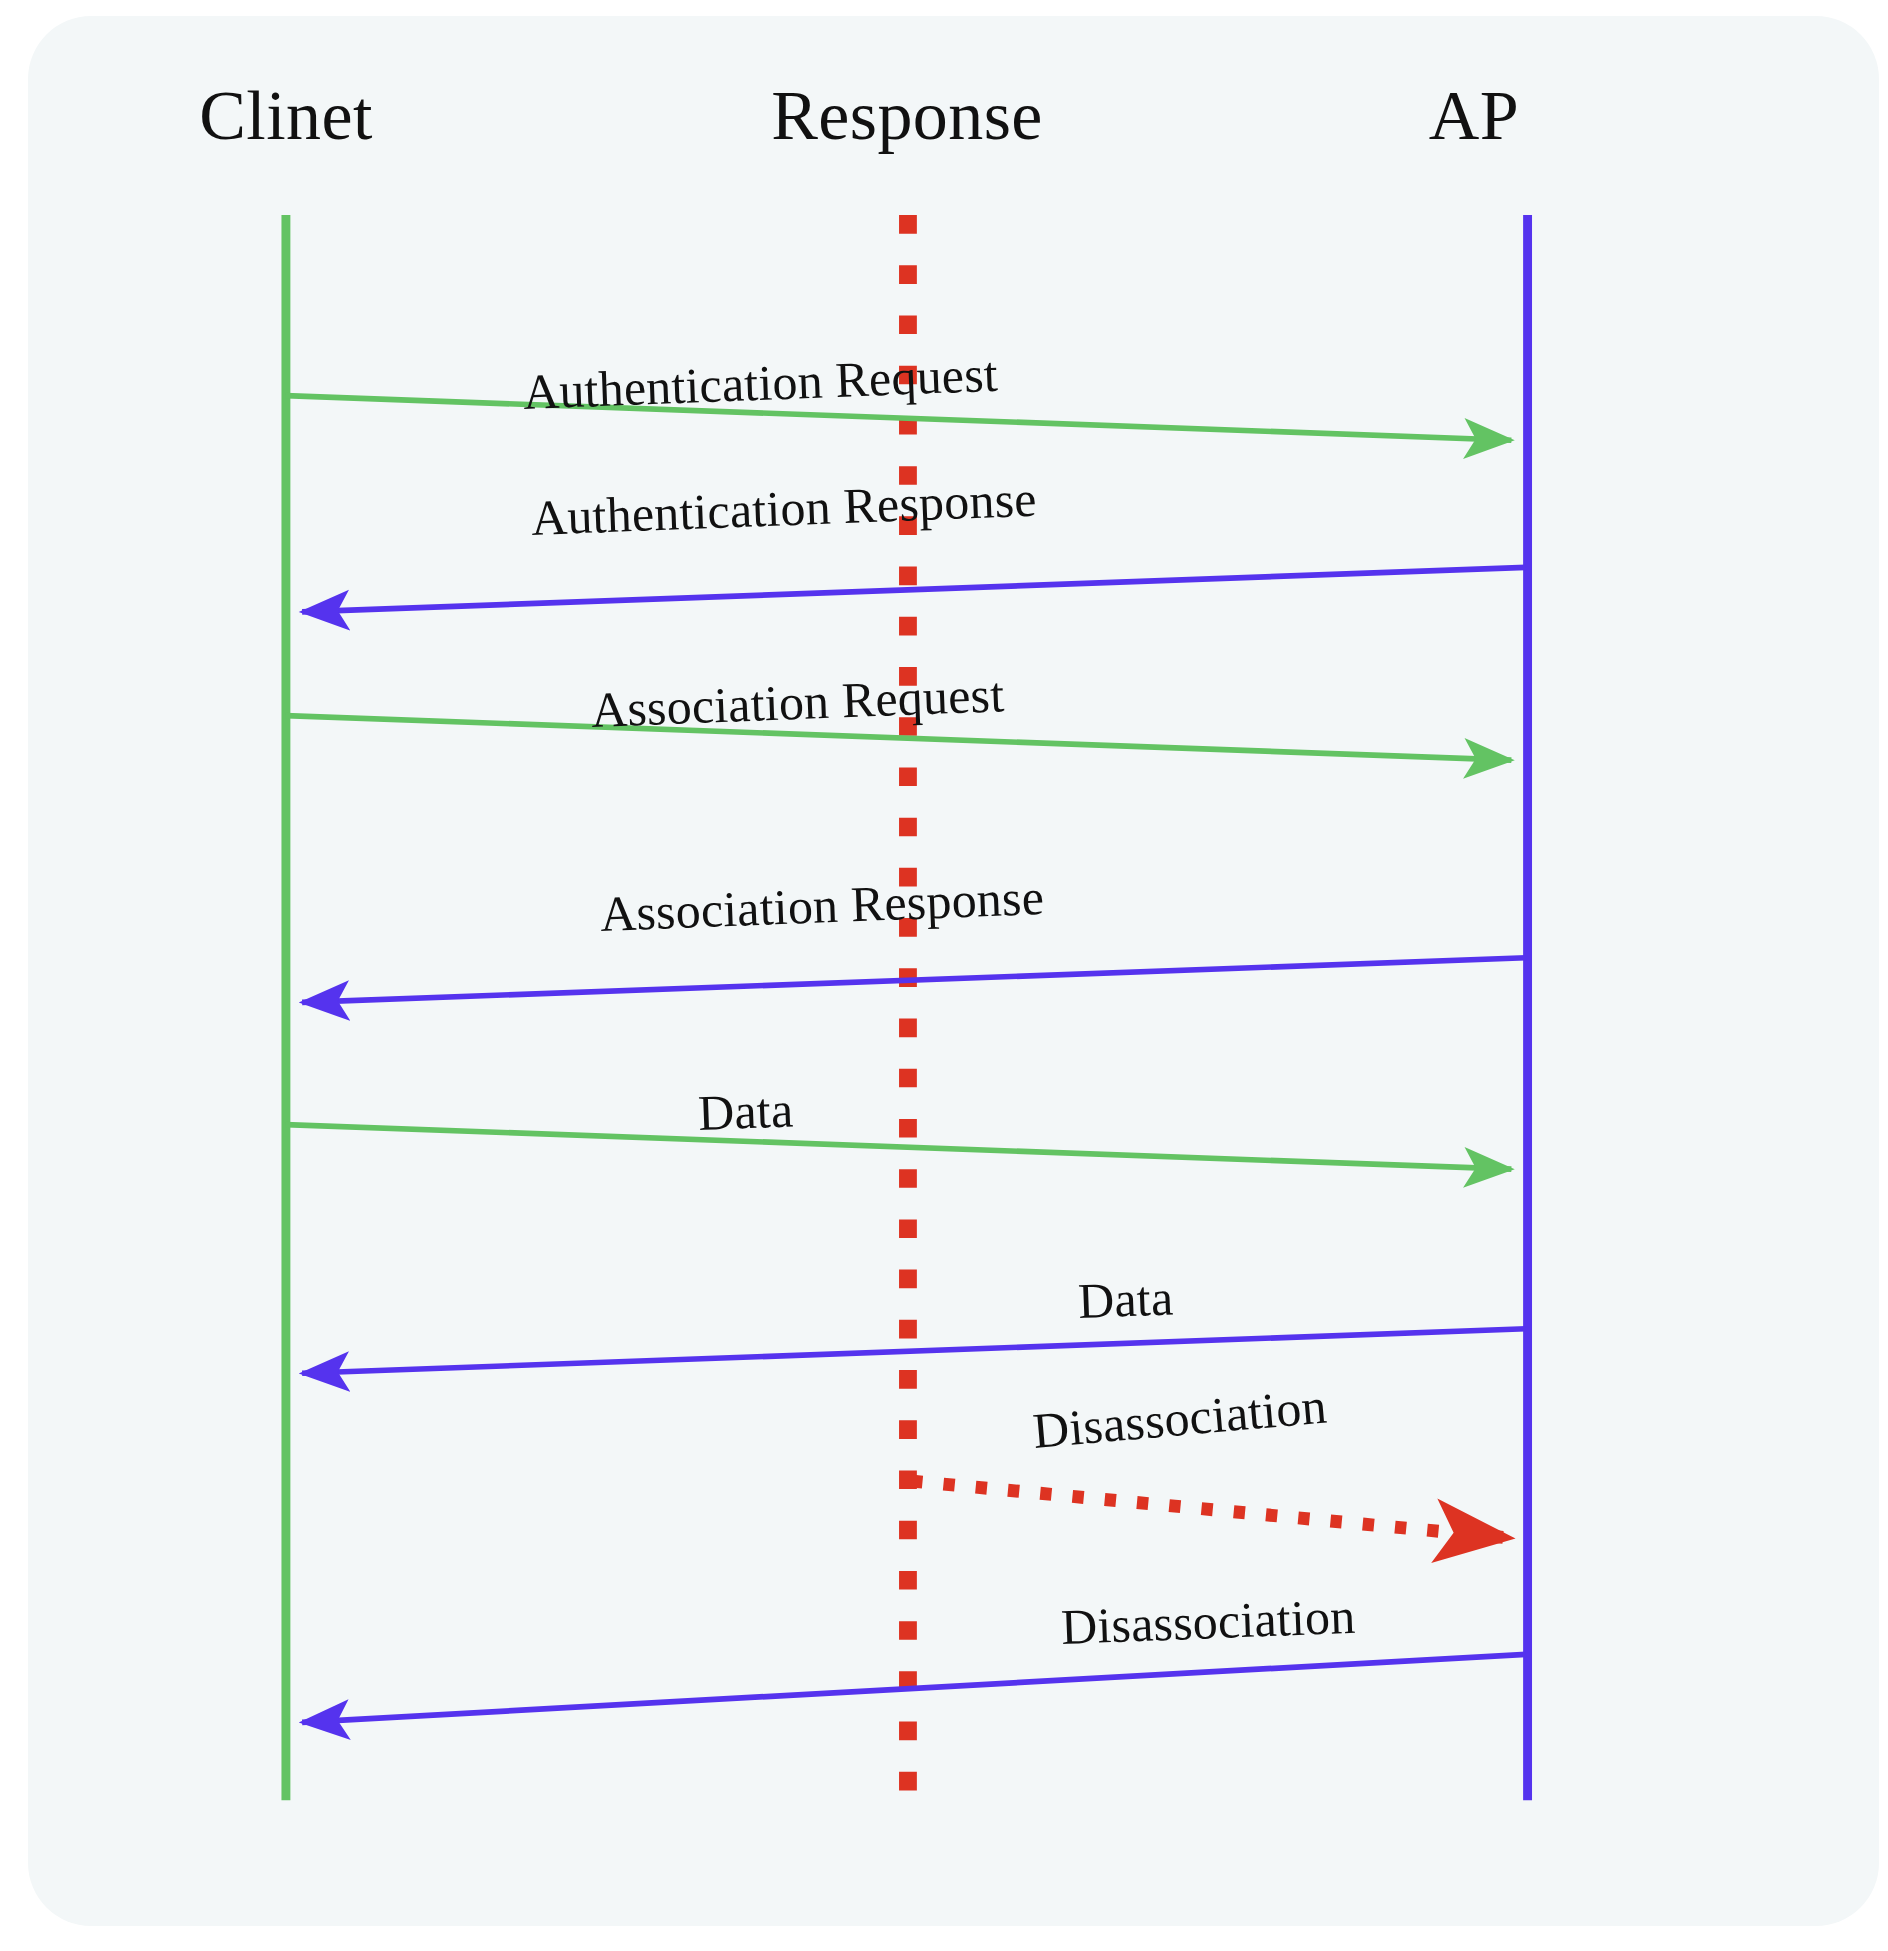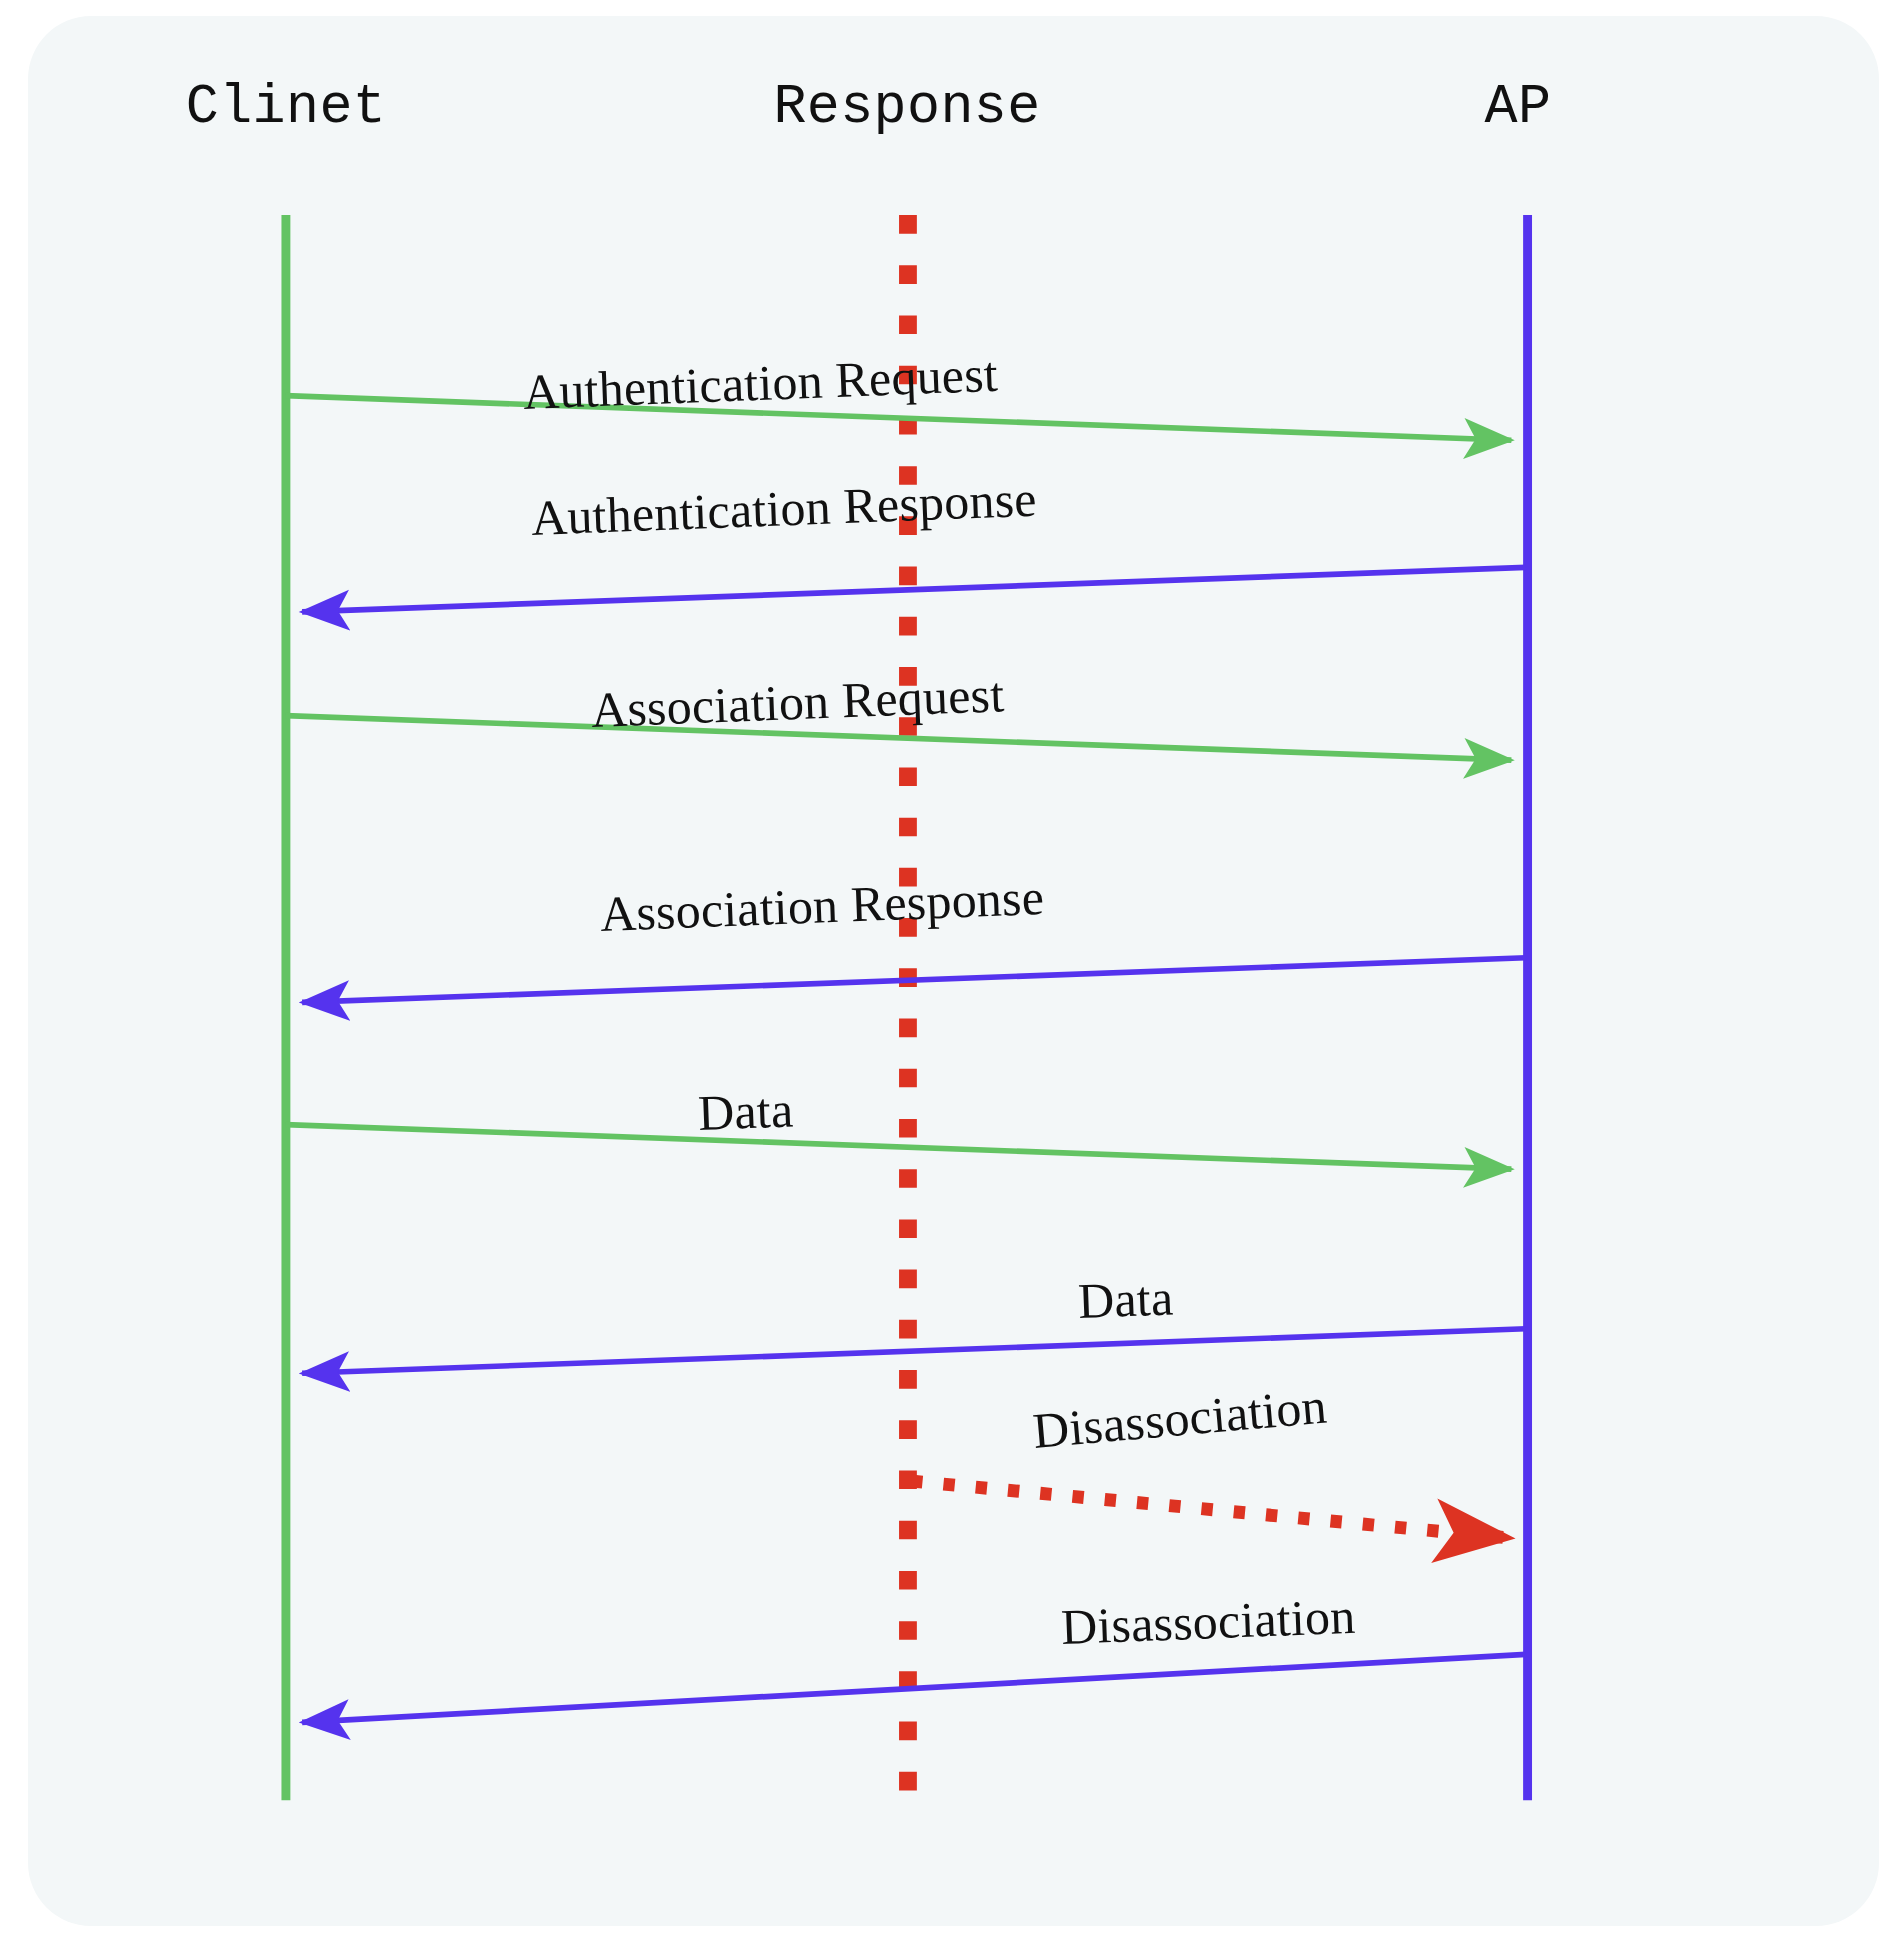--- a/index.html
+++ b/index.html
@@ -27,22 +27,22 @@
   #svg-root {
     position: absolute;
     left: 0;
     top: 0;
     width: 1888px;
     height: 1952px;
   }
   .actor-label {
     position: absolute;
     transform: translateX(-50%);
-    font-family: Liberation Mono, monospace;
-    font-size: 55px;
+    font-family: Liberation Serif, serif;
+    font-size: 70px;
     color: #111111;
     white-space: nowrap;
     letter-spacing: 0.4px;
   }
   .msg-label {
     position: absolute;
     font-family: "Liberation Serif", "DejaVu Serif", serif;
     font-size: 50px;
     color: #111111;
     white-space: nowrap;
@@ -89,21 +89,21 @@
       <line x1="1884" y1="1640" x2="373" y2="1695" stroke="#5533ee" stroke-width="7" marker-end="url(#arrow-blue-l)"></line>
 
       <line x1="1125" y1="1828" x2="1860" y2="1898" stroke="#dd3322" stroke-width="16" stroke-linecap="butt" stroke-dasharray="14 26" marker-end="url(#arrow-red-r)"></line>
 
       <line x1="1884" y1="2042" x2="373" y2="2126" stroke="#5533ee" stroke-width="7" marker-end="url(#arrow-blue-l)"></line>
     </g>
   </svg>
 
   <div class="actor-label" style="left:286px; top:76px;">Clinet</div>
   <div class="actor-label" style="left:907px; top:76px;">Response</div>
-  <div class="actor-label" style="left:1518px; top:76px;">AP</div>
+  <div class="actor-label" style="left:1474px; top:76px;">AP</div>
 
   <div class="msg-label" style="left:523px; top:363px; transform: rotate(-2.2deg);">Authentication Request</div>
 
   <div class="msg-label" style="left:531px; top:489px; transform: rotate(-2.2deg);">Authentication Response</div>
 
   <div class="msg-label" style="left:591px; top:681px; transform: rotate(-2.2deg);">Association Request</div>
 
   <div class="msg-label" style="left:600px; top:885px; transform: rotate(-2.2deg);">Association Response</div>
 
   <div class="msg-label" style="left:698px; top:1084px; transform: rotate(-2.2deg);">Data</div>

